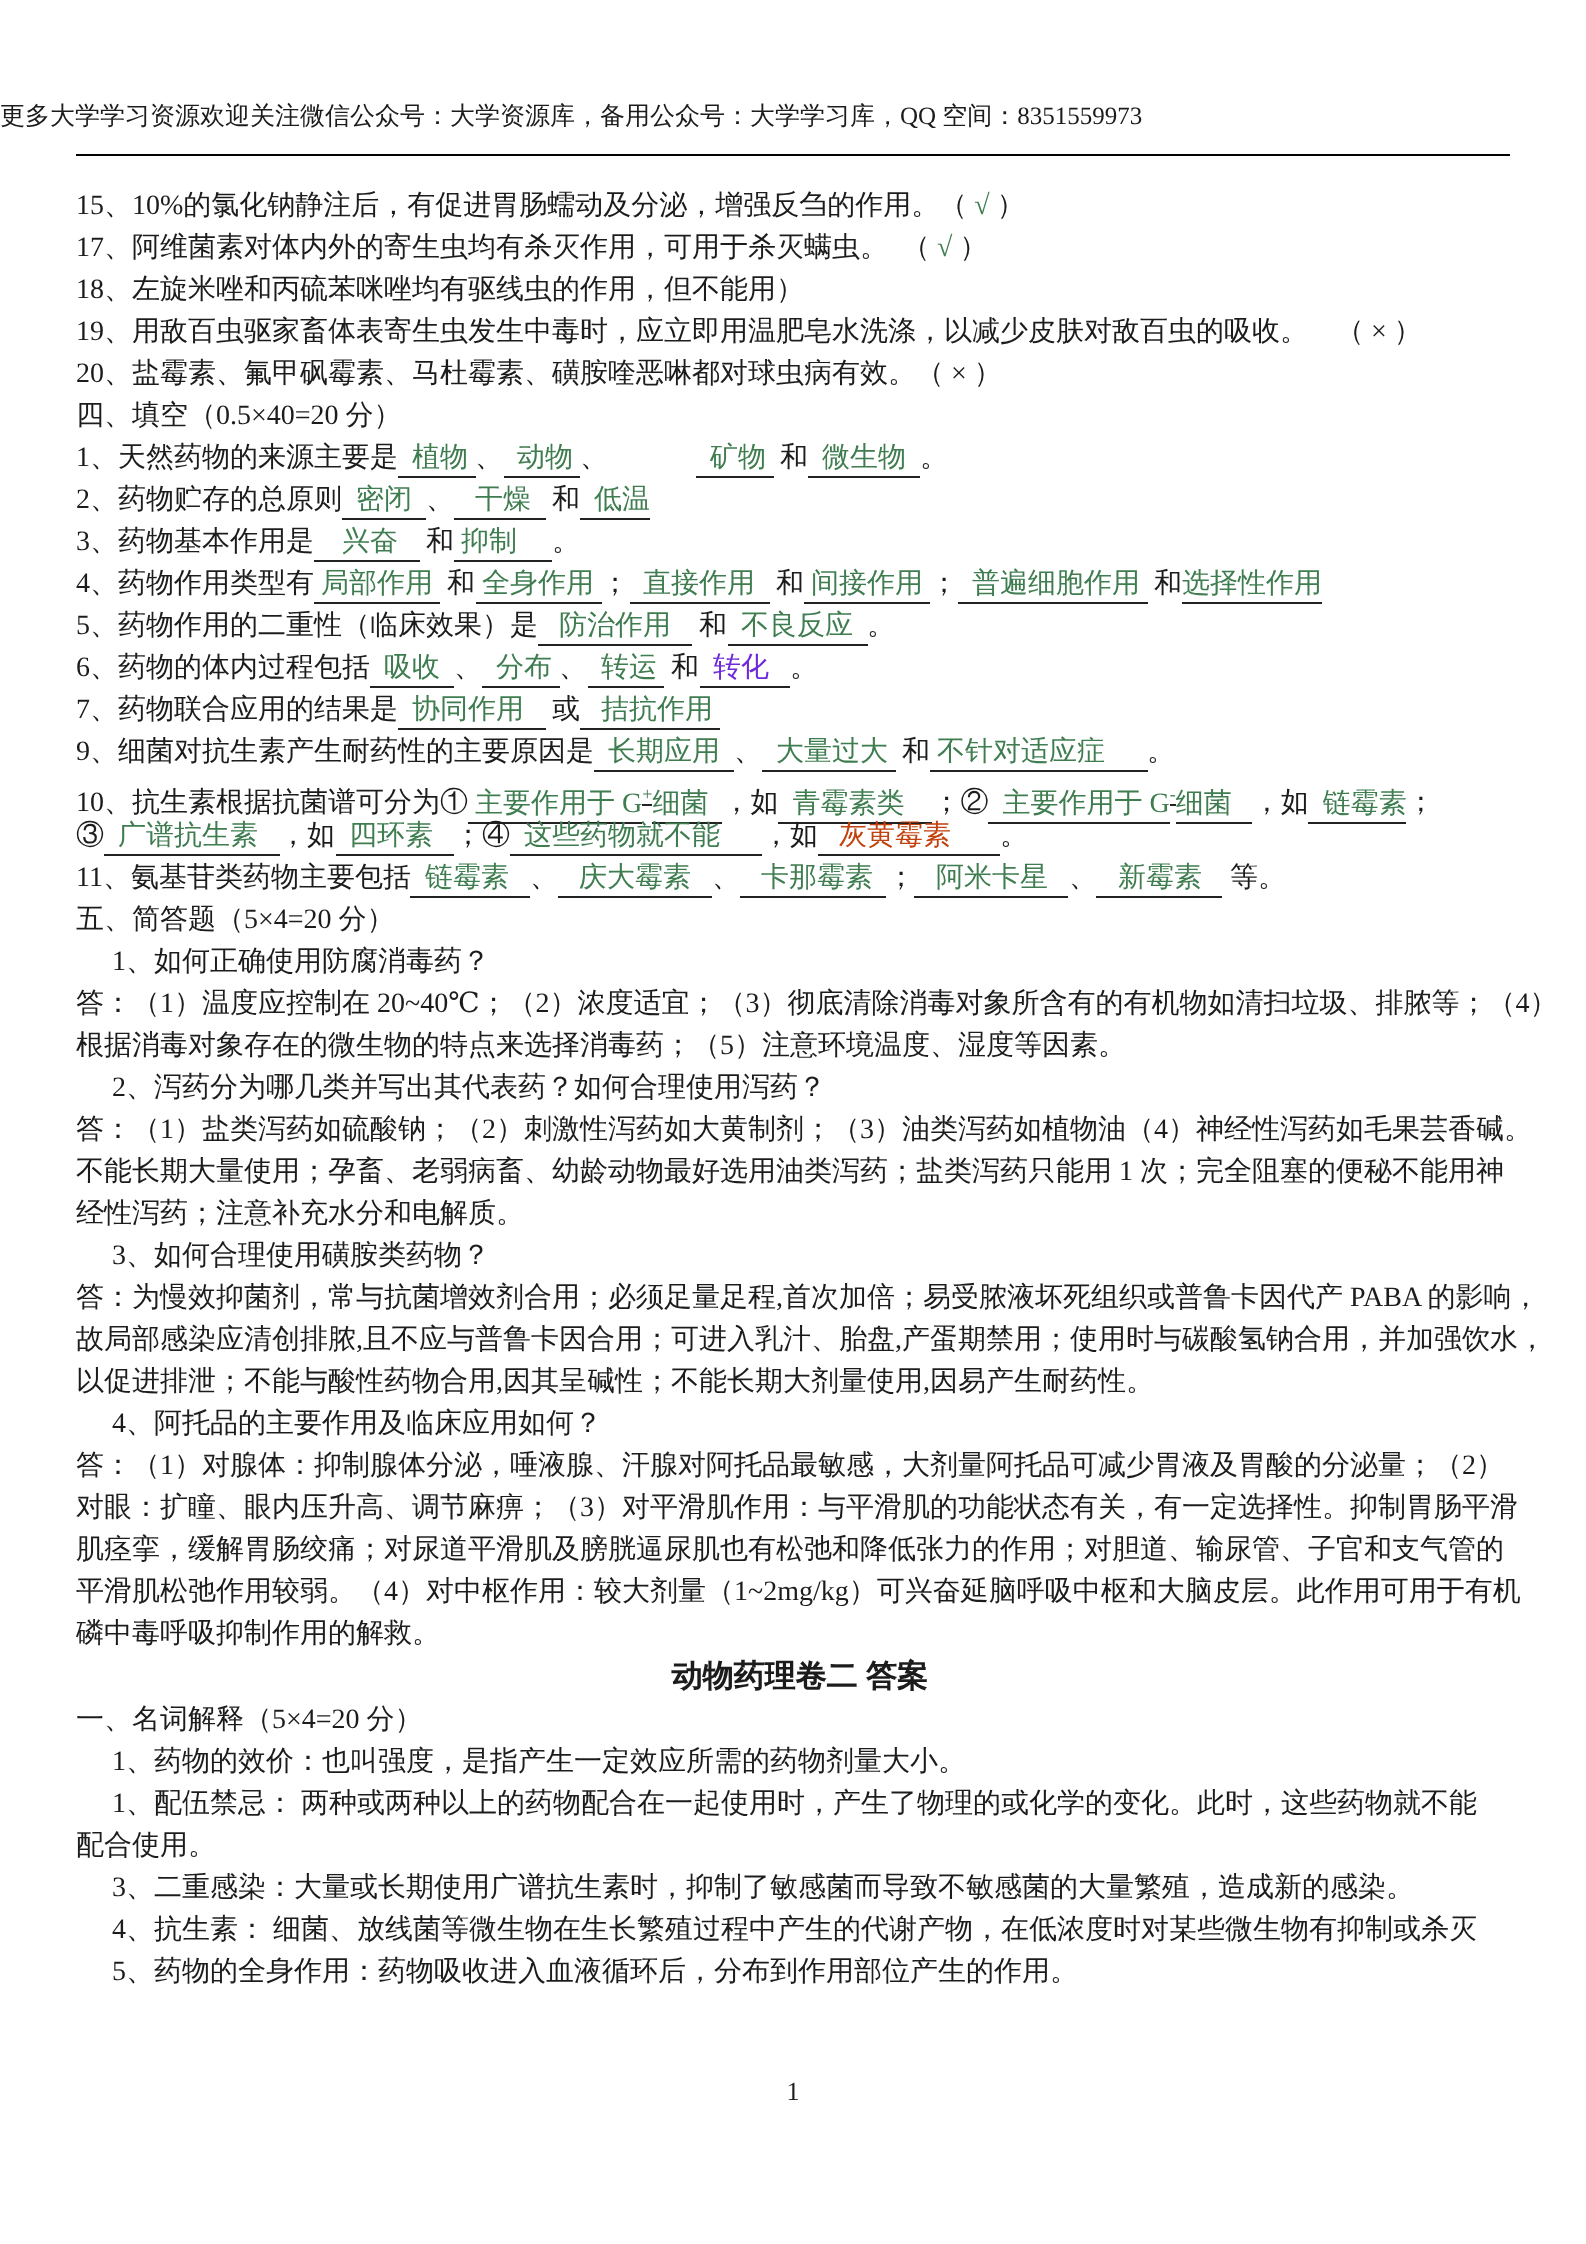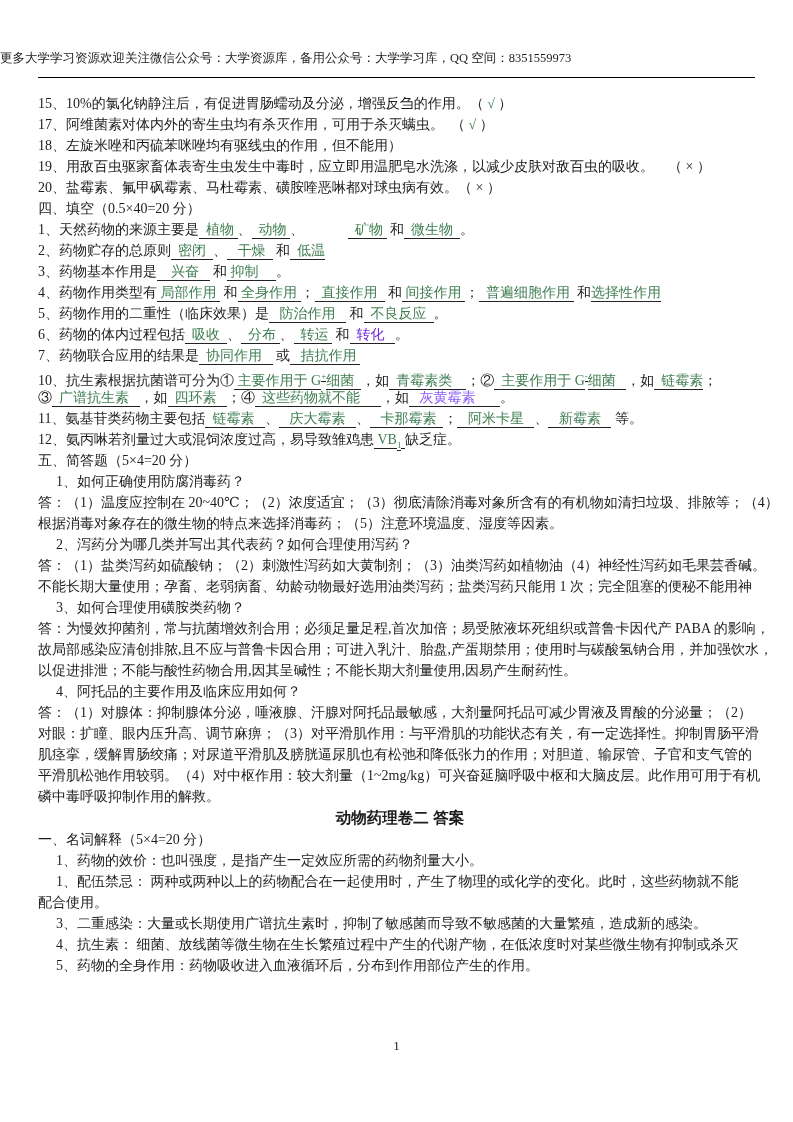--- a/index.html
+++ b/index.html
@@ -70,31 +70,32 @@
       <div class="line"><span>19、用敌百虫驱家畜体表寄生虫发生中毒时，应立即用温肥皂水洗涤，以减少皮肤对敌百虫的吸收。　（ × ）</span></div>
       <div class="line"><span>20、盐霉素、氟甲砜霉素、马杜霉素、磺胺喹恶啉都对球虫病有效。（ × ）</span></div>
       <div class="line"><span>四、填空（0.5×40=20 分）</span></div>
       <div class="line"><span>1、天然药物的来源主要是</span><span class="seg-a" style="color: rgb(63, 125, 80);">  植物 </span><span>、</span><span class="seg-a" style="color: rgb(63, 125, 80);">  动物 </span><span>、</span><span class="seg-a" style="color: rgb(63, 125, 80); margin-left: 44px;">  矿物 </span><span> 和</span><span class="seg-a" style="color: rgb(63, 125, 80);">  微生物  </span><span>。</span></div>
       <div class="line"><span>2、药物贮存的总原则</span><span class="seg-a" style="color: rgb(63, 125, 80);">  密闭  </span><span>、</span><span class="seg-a" style="color: rgb(63, 125, 80);">   干燥  </span><span> 和</span><span class="seg-a" style="color: rgb(63, 125, 80);">  低温</span></div>
       <div class="line"><span>3、药物基本作用是</span><span class="seg-a" style="color: rgb(63, 125, 80);">    兴奋   </span><span> 和</span><span class="seg-a" style="color: rgb(63, 125, 80);"> 抑制     </span><span>。</span></div>
       <div class="line"><span>4、药物作用类型有</span><span class="seg-a" style="color: rgb(63, 125, 80);"> 局部作用 </span><span> 和</span><span class="seg-a" style="color: rgb(63, 125, 80);"> 全身作用 </span><span>；</span><span class="seg-a" style="color: rgb(63, 125, 80);">  直接作用  </span><span> 和</span><span class="seg-a" style="color: rgb(63, 125, 80);"> 间接作用 </span><span>；</span><span class="seg-a" style="color: rgb(63, 125, 80);">  普遍细胞作用 </span><span> 和</span><span class="seg-a" style="color: rgb(63, 125, 80);">选择性作用</span></div>
       <div class="line"><span>5、药物作用的二重性（临床效果）是</span><span class="seg-a" style="color: rgb(63, 125, 80);">   防治作用   </span><span> 和</span><span class="seg-a" style="color: rgb(63, 125, 80);">  不良反应  </span><span>。</span></div>
       <div class="line"><span>6、药物的体内过程包括</span><span class="seg-a" style="color: rgb(63, 125, 80);">  吸收  </span><span>、</span><span class="seg-a" style="color: rgb(63, 125, 80);">  分布 </span><span>、</span><span class="seg-a" style="color: rgb(63, 125, 80);">  转运 </span><span> 和</span><span class="seg-a" style="color: #6d28d9;">  转化   </span><span>。</span></div>
       <div class="line"><span>7、药物联合应用的结果是</span><span class="seg-a" style="color: rgb(63, 125, 80);">  协同作用   </span><span> 或</span><span class="seg-a" style="color: rgb(63, 125, 80);">   拮抗作用 </span></div>
+      <div class="line"><span>9、细菌对抗生素产生耐药性的主要原因是</span><span class="seg-a" style="color: rgb(63, 125, 80);">  长期应用  </span><span>、</span><span class="seg-a" style="color: rgb(63, 125, 80);">  大量过大 </span><span> 和</span><span class="seg-a" style="color: rgb(63, 125, 80);"> 不针对适应症      </span><span>。</span></div>
       <div class="line"><span>10、抗生素根据抗菌谱可分为①</span><span class="seg-a" style="color: rgb(63, 125, 80);"> 主要作用于 G</span><span class="seg-as" style="color: rgb(63, 125, 80);">+</span><span class="seg-a" style="color: rgb(63, 125, 80);">细菌  </span><span>，如</span><span class="seg-a" style="color: rgb(63, 125, 80);">  青霉素类    </span><span>；②</span><span class="seg-a" style="color: rgb(63, 125, 80);">  主要作用于 G</span><span class="seg-as" style="color: rgb(63, 125, 80);">-</span><span class="seg-a" style="color: rgb(63, 125, 80);">细菌   </span><span>，如</span><span class="seg-a" style="color: rgb(63, 125, 80);">  链霉素</span><span>；</span></div>
-      <div class="line"><span>③</span><span class="seg-a" style="color: rgb(63, 125, 80);">  广谱抗生素   </span><span>，如</span><span class="seg-a" style="color: rgb(63, 125, 80);">  四环素   </span><span>；④</span><span class="seg-a" style="color: rgb(63, 125, 80);">  这些药物就不能      </span><span>，如</span><span class="seg-a" style="color: #8b5cf6; text-align: center;">   灰黄霉素       </span><span>。</span></div>
+      <div class="line"><span>③</span><span class="seg-a" style="color: rgb(63, 125, 80);">  广谱抗生素   </span><span>，如</span><span class="seg-a" style="color: rgb(63, 125, 80);">  四环素   </span><span>；④</span><span class="seg-a" style="color: rgb(63, 125, 80);">  这些药物就不能      </span><span>，如</span><span class="seg-a" style="color: #c2410c; text-align: center;">   灰黄霉素       </span><span>。</span></div>
       <div class="line"><span>11、氨基苷类药物主要包括</span><span class="seg-a" style="color: rgb(63, 125, 80);">  链霉素   </span><span>、</span><span class="seg-a" style="color: rgb(63, 125, 80);">   庆大霉素   </span><span>、</span><span class="seg-a" style="color: rgb(63, 125, 80);">   卡那霉素  </span><span>；</span><span class="seg-a" style="color: rgb(63, 125, 80);">   阿米卡星   </span><span>、</span><span class="seg-a" style="color: rgb(63, 125, 80);">   新霉素   </span><span> 等。</span></div>
-      <div class="line"><span>12、氨丙啉若剂量过大或混饲浓度过高，易导致雏鸡患</span><span class="seg-a" style="color: rgb(63, 125, 80);"> VB</span><span class="seg-ab" style="color: rgb(63, 125, 80);">1</span><span class="seg-a" style="color: rgb(63, 125, 80);"> </span><span>缺乏症。</span></div>
       <div class="line"><span>五、简答题（5×4=20 分）</span></div>
       <div class="line ind1"><span>1、如何正确使用防腐消毒药？</span></div>
       <div class="line"><span>答：（1）温度应控制在 20~40℃；（2）浓度适宜；（3）彻底清除消毒对象所含有的有机物如清扫垃圾、排脓等；（4）</span></div>
       <div class="line"><span>根据消毒对象存在的微生物的特点来选择消毒药；（5）注意环境温度、湿度等因素。</span></div>
       <div class="line ind1"><span>2、泻药分为哪几类并写出其代表药？如何合理使用泻药？</span></div>
       <div class="line"><span>答：（1）盐类泻药如硫酸钠；（2）刺激性泻药如大黄制剂；（3）油类泻药如植物油（4）神经性泻药如毛果芸香碱。</span></div>
       <div class="line"><span>不能长期大量使用；孕畜、老弱病畜、幼龄动物最好选用油类泻药；盐类泻药只能用 1 次；完全阻塞的便秘不能用神</span></div>
+      <div class="line"><span>经性泻药；注意补充水分和电解质。</span></div>
       <div class="line ind1"><span>3、如何合理使用磺胺类药物？</span></div>
       <div class="line"><span>答：为慢效抑菌剂，常与抗菌增效剂合用；必须足量足程,首次加倍；易受脓液坏死组织或普鲁卡因代产 PABA 的影响，</span></div>
       <div class="line"><span>故局部感染应清创排脓,且不应与普鲁卡因合用；可进入乳汁、胎盘,产蛋期禁用；使用时与碳酸氢钠合用，并加强饮水，</span></div>
       <div class="line"><span>以促进排泄；不能与酸性药物合用,因其呈碱性；不能长期大剂量使用,因易产生耐药性。</span></div>
       <div class="line ind1"><span>4、阿托品的主要作用及临床应用如何？</span></div>
       <div class="line"><span>答：（1）对腺体：抑制腺体分泌，唾液腺、汗腺对阿托品最敏感，大剂量阿托品可减少胃液及胃酸的分泌量；（2）</span></div>
       <div class="line"><span>对眼：扩瞳、眼内压升高、调节麻痹；（3）对平滑肌作用：与平滑肌的功能状态有关，有一定选择性。抑制胃肠平滑</span></div>
       <div class="line"><span>肌痉挛，缓解胃肠绞痛；对尿道平滑肌及膀胱逼尿肌也有松弛和降低张力的作用；对胆道、输尿管、子官和支气管的</span></div>
       <div class="line"><span>平滑肌松弛作用较弱。（4）对中枢作用：较大剂量（1~2mg/kg）可兴奋延脑呼吸中枢和大脑皮层。此作用可用于有机</span></div>
       <div class="line"><span>磷中毒呼吸抑制作用的解救。</span></div>

